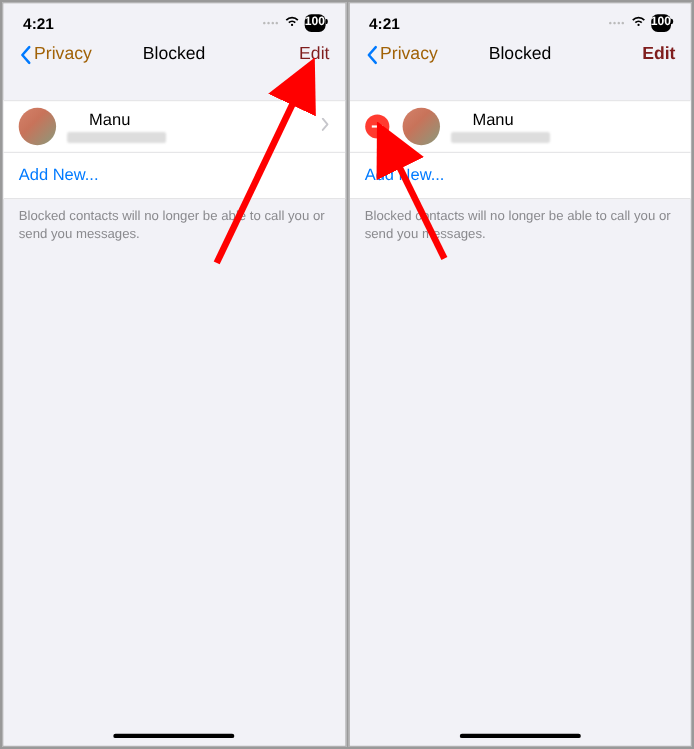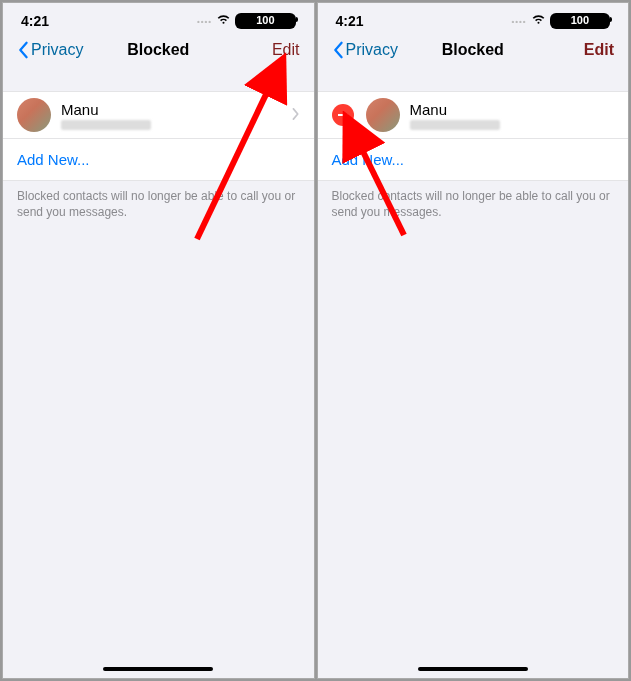--- a/index.html
+++ b/index.html
@@ -2,35 +2,35 @@
 <html><head>
   <meta charset="utf-8">
   <style>
     * { margin: 0; padding: 0; box-sizing: border-box; }
     body { background: #999; font-family: -apple-system, BlinkMacSystemFont, "Segoe UI", sans-serif; display: flex; gap: 2px; padding: 2px; width: 631px; height: 681px; }
     .screen { background: #f2f2f7; width: 327px; height: 677px; border: 1px solid #aaa; position: relative; overflow: hidden; }
     .status-bar { display: flex; justify-content: space-between; align-items: center; padding: 10px 18px 4px; font-size: 14px; font-weight: 600; }
     .status-right { display: flex; align-items: center; gap: 4px; }
     .dots { font-size: 8px; color: #bbb; letter-spacing: 1px; }
     .wifi-icon svg { width: 15px; height: 13px; }
-    .battery { background: #000; color: #fff; font-size: 11px; font-weight: 700; padding: 1px 21px; border-radius: 6px; line-height: 1.2; position: relative; }
+    .battery { background: #000; color: #fff; font-size: 11px; font-weight: 700; padding: 1px 0; border-radius: 6px; line-height: 1.2; position: relative; }
     .battery::after { content: ''; position: absolute; right: -2px; top: 4px; width: 2px; height: 5px; background: #000; border-radius: 0 2px 2px 0; }
     .nav-bar { display: flex; justify-content: space-between; align-items: center; padding: 8px 14px; }
-    .back-btn { color: #0369a1; font-size: 16px; display: flex; align-items: center; gap: 2px; }
+    .back-btn { color: #a16207; font-size: 16px; display: flex; align-items: center; gap: 2px; }
     .back-btn svg { width: 12px; height: 18px; }
-    .nav-title { font-size: 16px; font-weight: 700; position: absolute; left: 50%; transform: translateX(-50%); }
+    .nav-title { font-size: 16px; font-weight: 400; position: absolute; left: 50%; transform: translateX(-50%); }
     .nav-action { color: #7f1d1d; font-size: 16px; }
     .nav-action.bold { font-weight: 600; }
     .section { margin-top: 24px; }
     .row { background: #fff; display: flex; align-items: center; padding: 6px 14px; border-top: 0.5px solid #e4e4e6; border-bottom: 0.5px solid #e4e4e6; position: relative; min-height: 48px; }
     .delete-btn { width: 22px; height: 22px; background: #ff3b30; border-radius: 50%; display: flex; align-items: center; justify-content: center; margin-right: 12px; flex-shrink: 0; }
     .delete-btn .minus { width: 10px; height: 2px; background: #fff; }
     .avatar { width: 34px; height: 34px; border-radius: 50%; background: linear-gradient(135deg, #d4826a 0%, #c8735a 40%, #8a9a7c 100%); margin-right: 10px; flex-shrink: 0; }
     .contact-info { flex: 1; display: flex; flex-direction: column; }
-    .contact-name { font-size: 15px; }
+    .contact-name { font-size: 15px; margin-left: 20px; }
     .contact-sub { background: #ddd; height: 10px; width: 90px; border-radius: 2px; margin-top: 2px; filter: blur(1px); }
     .chevron-right { color: #c7c7cc; }
     .chevron-right svg { width: 8px; height: 12px; }
     .addnew-row { background: #fff; padding: 12px 14px; color: #007aff; font-size: 15px; border-bottom: 0.5px solid #e4e4e6; }
     .footer-text { padding: 8px 14px; font-size: 12px; color: #8a8a8e; line-height: 1.3; }
     .home-indicator { position: absolute; bottom: 7px; left: 50%; transform: translateX(-50%); width: 110px; height: 4px; background: #000; border-radius: 3px; }
     .arrow { position: absolute; pointer-events: none; z-index: 10; }
   </style>
 </head>
 <body>

